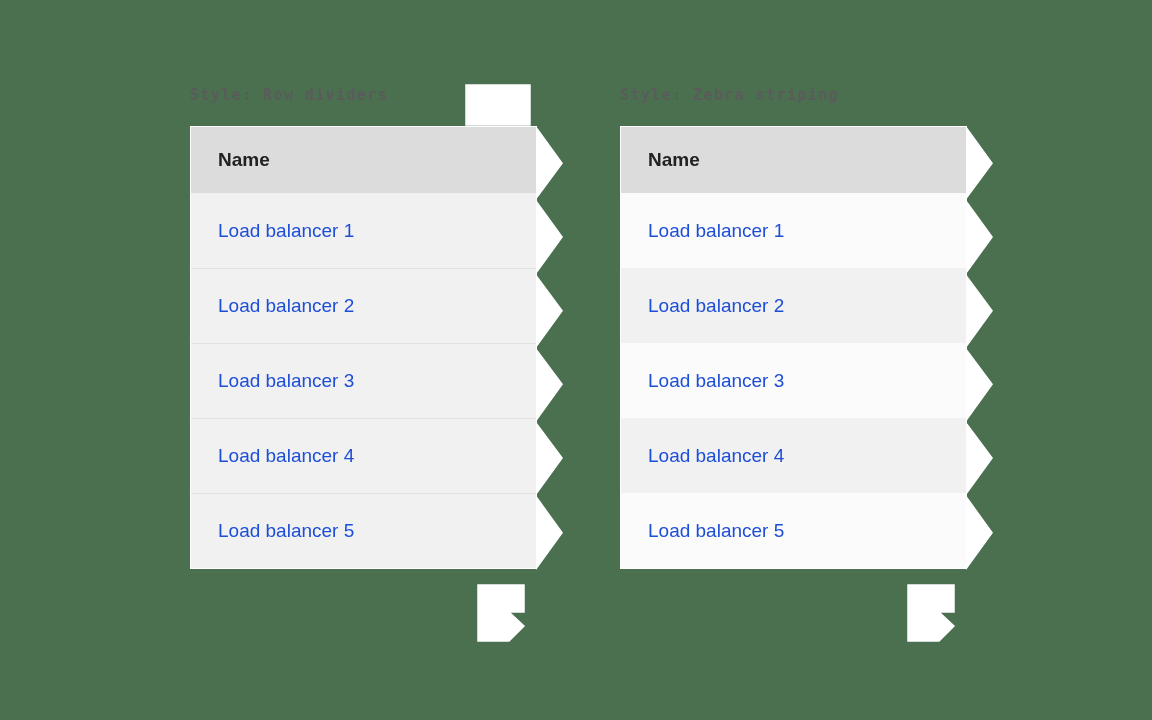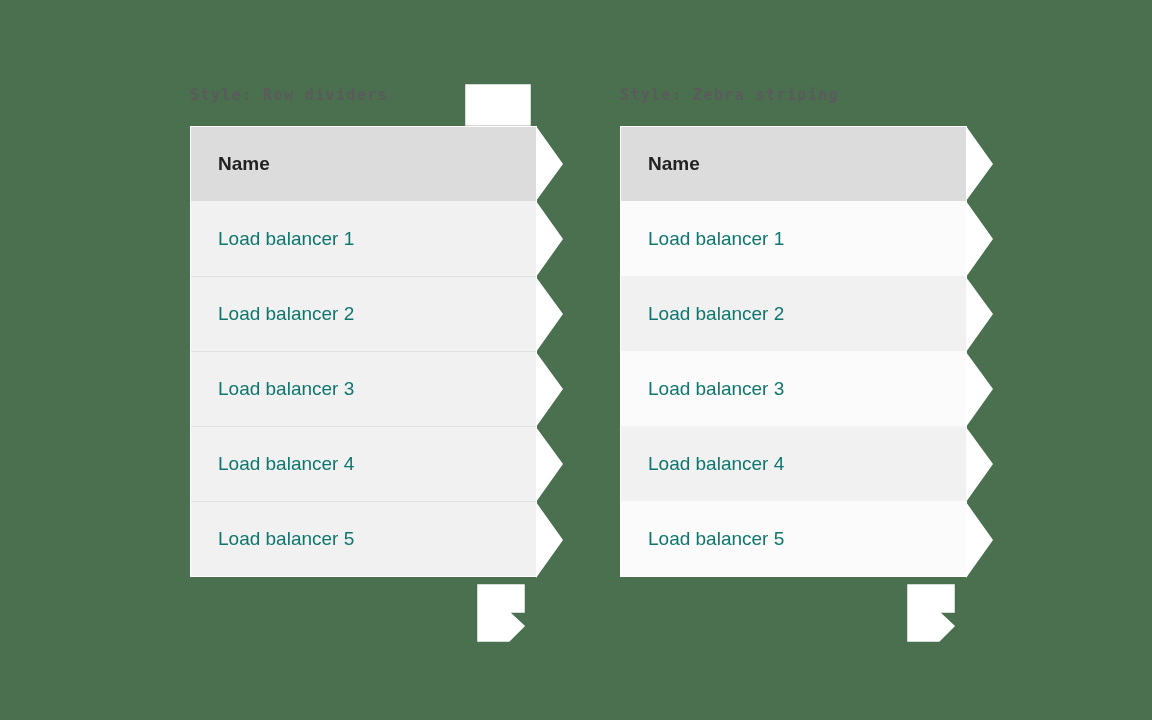--- a/index.html
+++ b/index.html
@@ -50,29 +50,29 @@
   }
 
   .row {
     position: relative;
     height: 75px;
     display: flex;
     align-items: center;
     padding-left: 27px;
     box-sizing: border-box;
     font-size: 19px;
-    color: #0f766e;
+    color: #1d4ed8;
     white-space: nowrap;
   }
 
   .row.header {
     background: #dcdcdc;
     color: #222222;
     font-weight: 700;
-    height: 74px;
+    height: 66px;
   }
 
   
   .divider-style .row.body {
     background: #f1f1f1;
   }
   .divider-style .row.body + .row.body {
     border-top: 1px solid #e2e2e2;
   }
 

